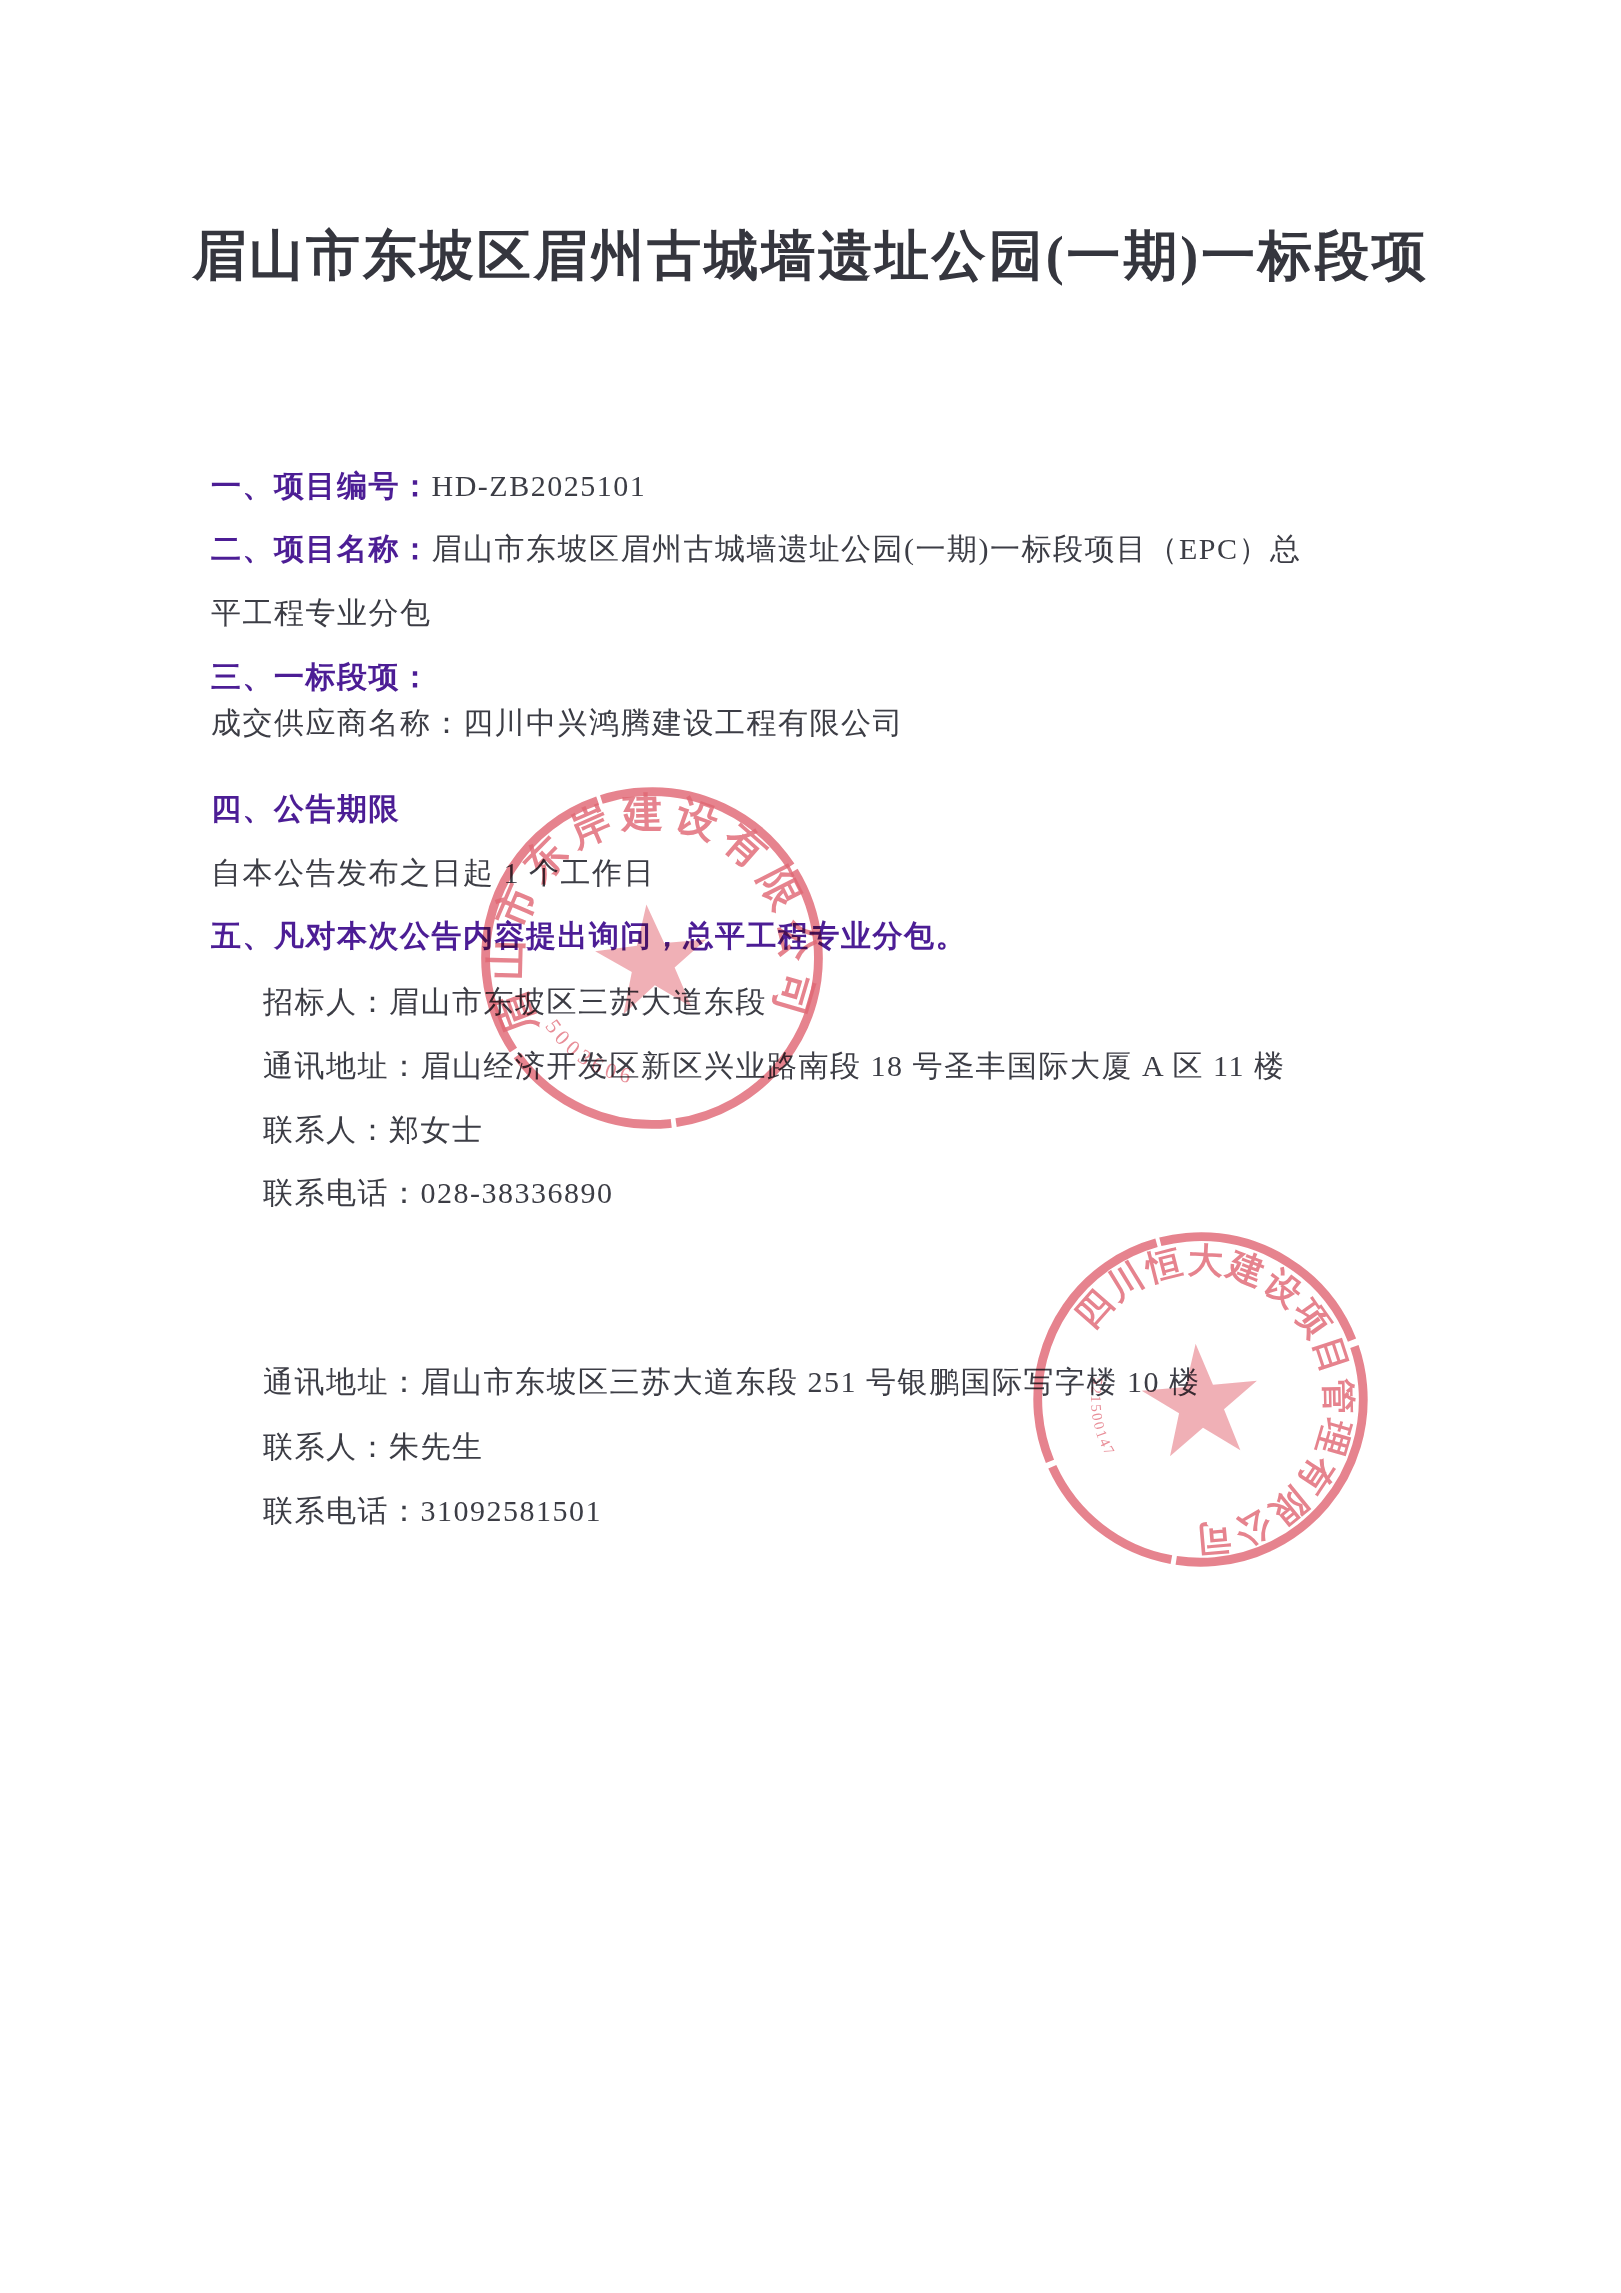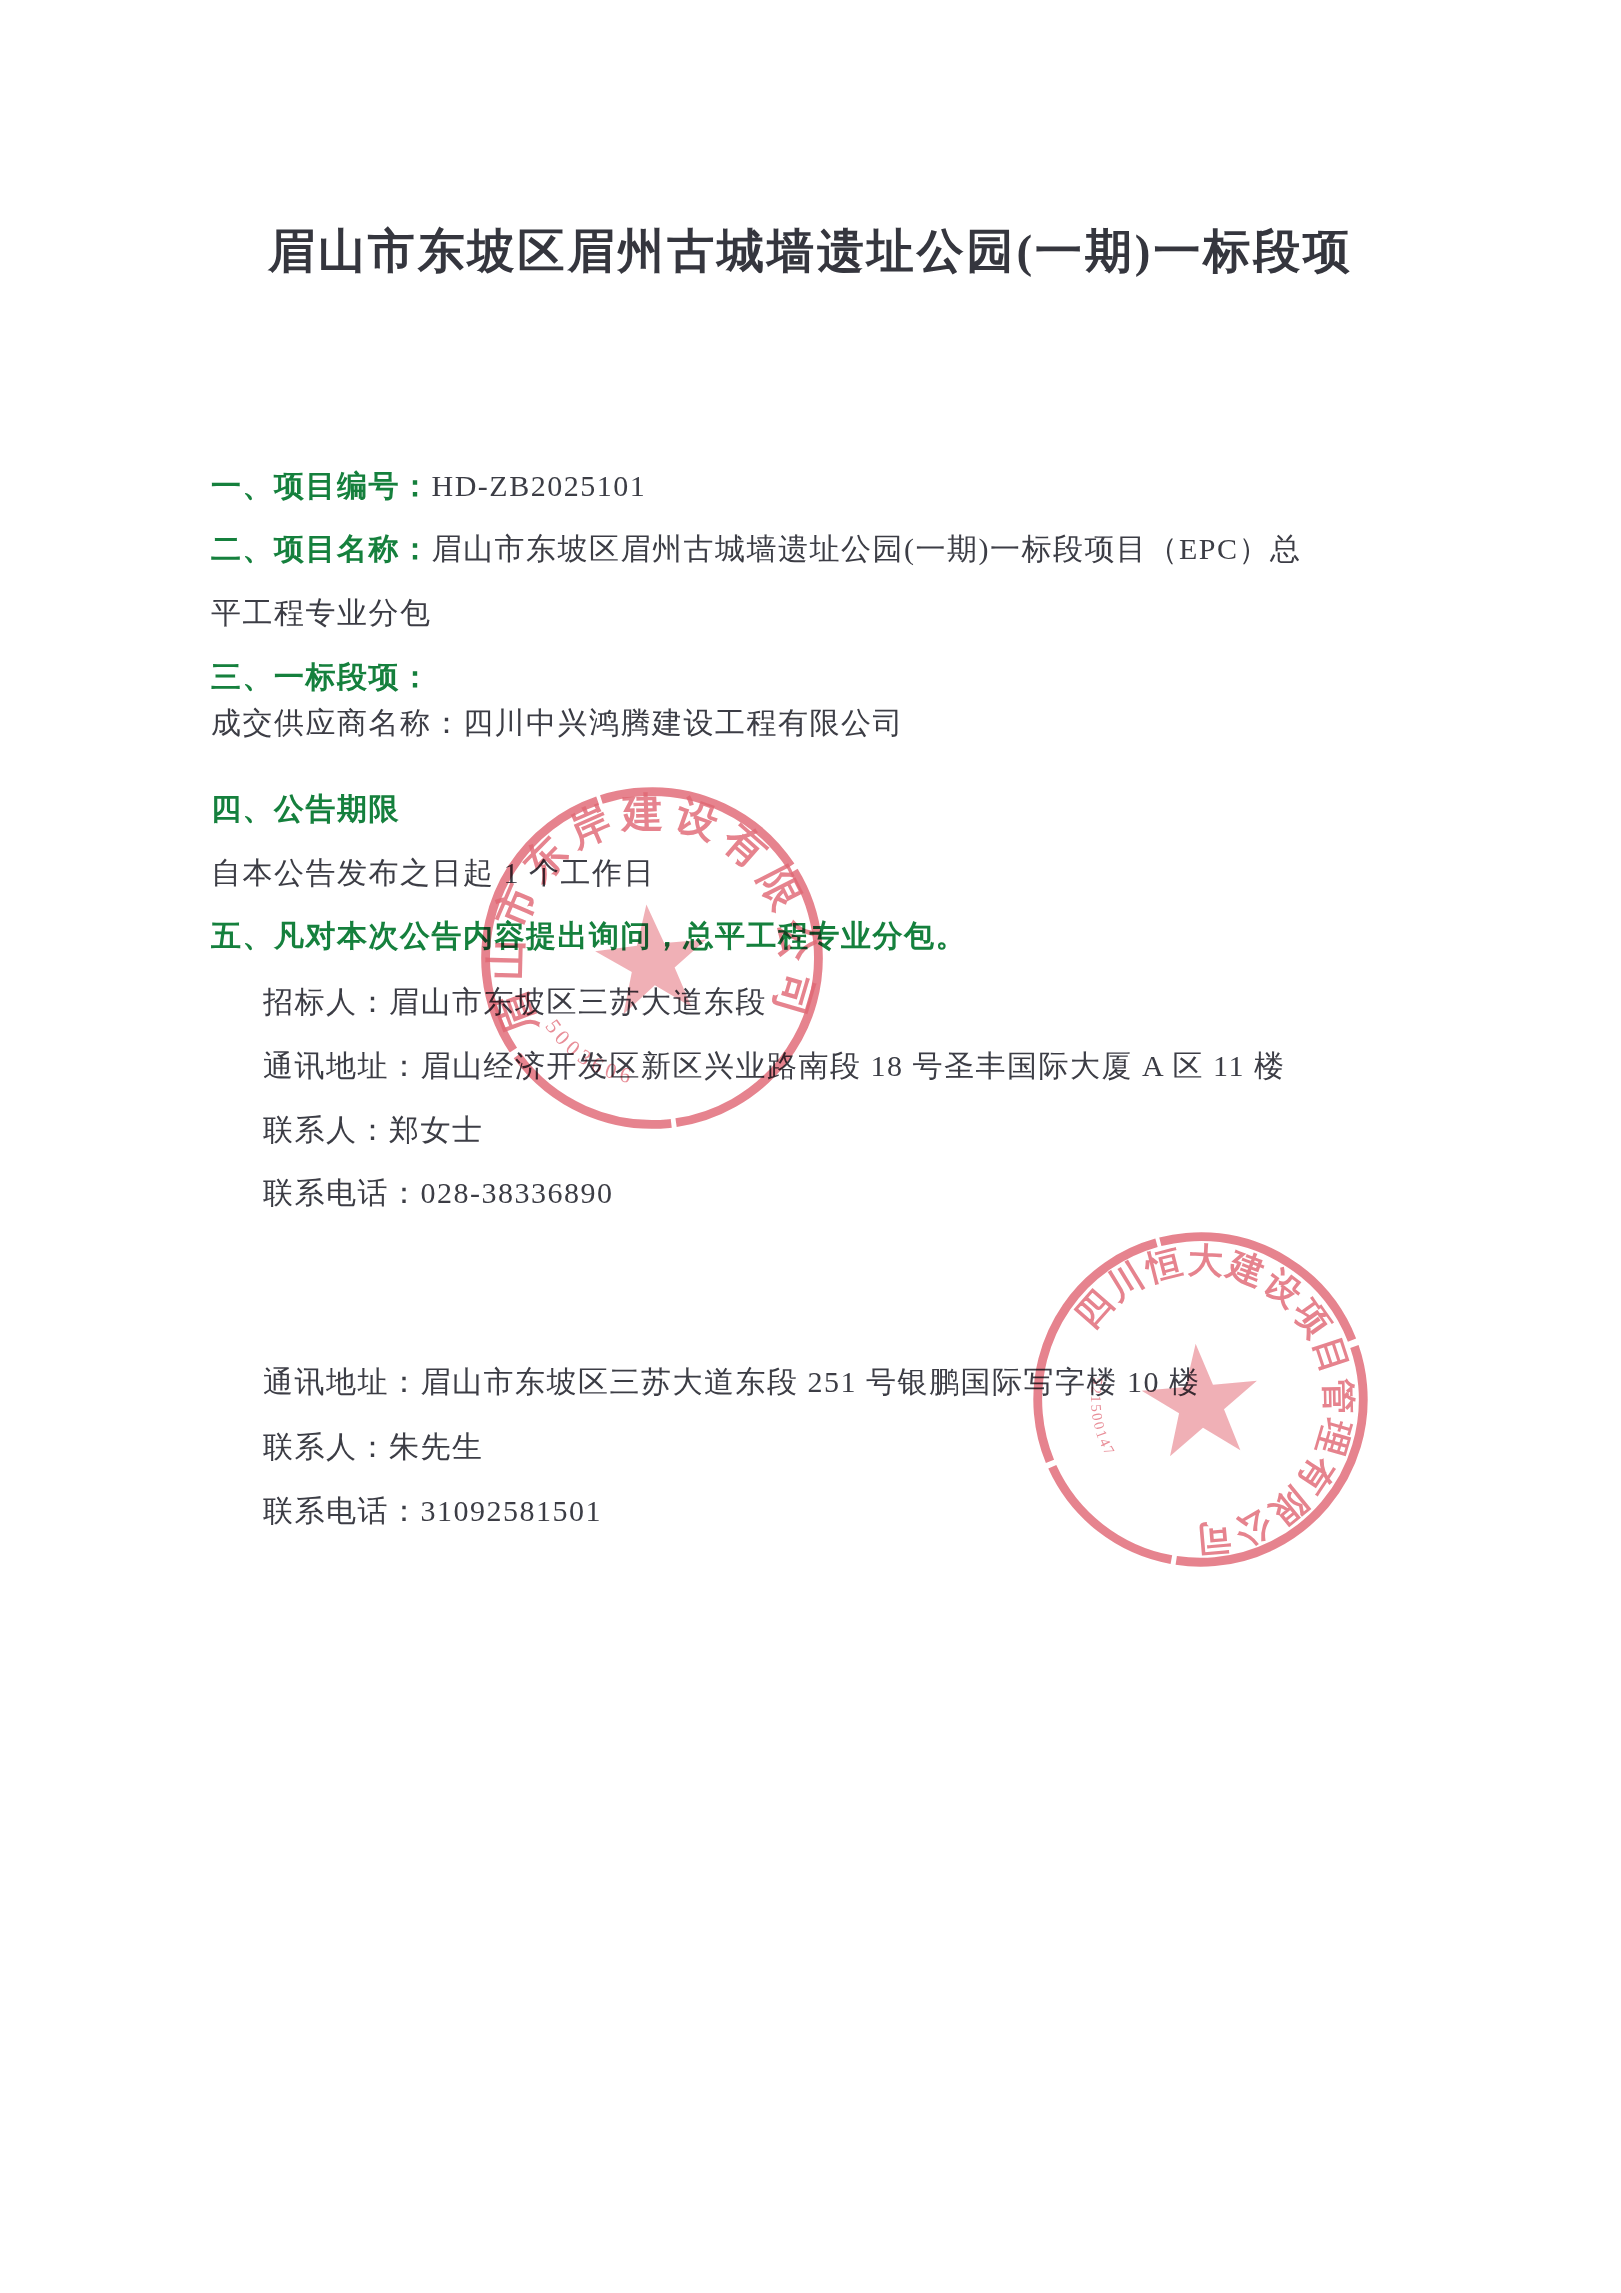--- a/index.html
+++ b/index.html
@@ -9,38 +9,38 @@
     margin:0 auto;
     background:#ffffff;
     overflow:hidden;
     font-family:"Liberation Serif","DejaVu Serif",serif;
     color:#3c3d45;
   }
   .title{
     position:absolute;
     left:0;width:1621px;
     text-align:center;
-    font-size:47px;
+    font-size:54px;
     font-weight:bold;
     letter-spacing:2.9px;
     color:#35363e;
     white-space:nowrap;
   }
   .t1{top:220px;}
   .t2{top:295px;}
   .line{
     position:absolute;
     left:211px;
     font-size:30px;
     line-height:41px;
     letter-spacing:1.5px;
     white-space:nowrap;
   }
   .indent{left:263px;}
-  .b{font-weight:bold;color:#15803d;}
+  .b{font-weight:bold;color:#4c1d95;}
   .stamp{
     position:absolute;
     mix-blend-mode:multiply;
     opacity:.92;
   }
   .stamp text{
     font-family:"Liberation Serif","DejaVu Serif",serif;
   }
   .seal-ring{fill:none;stroke:#dd5a68;stroke-opacity:.82;}
   .seal-star{fill:#e57580;fill-opacity:.62;}

